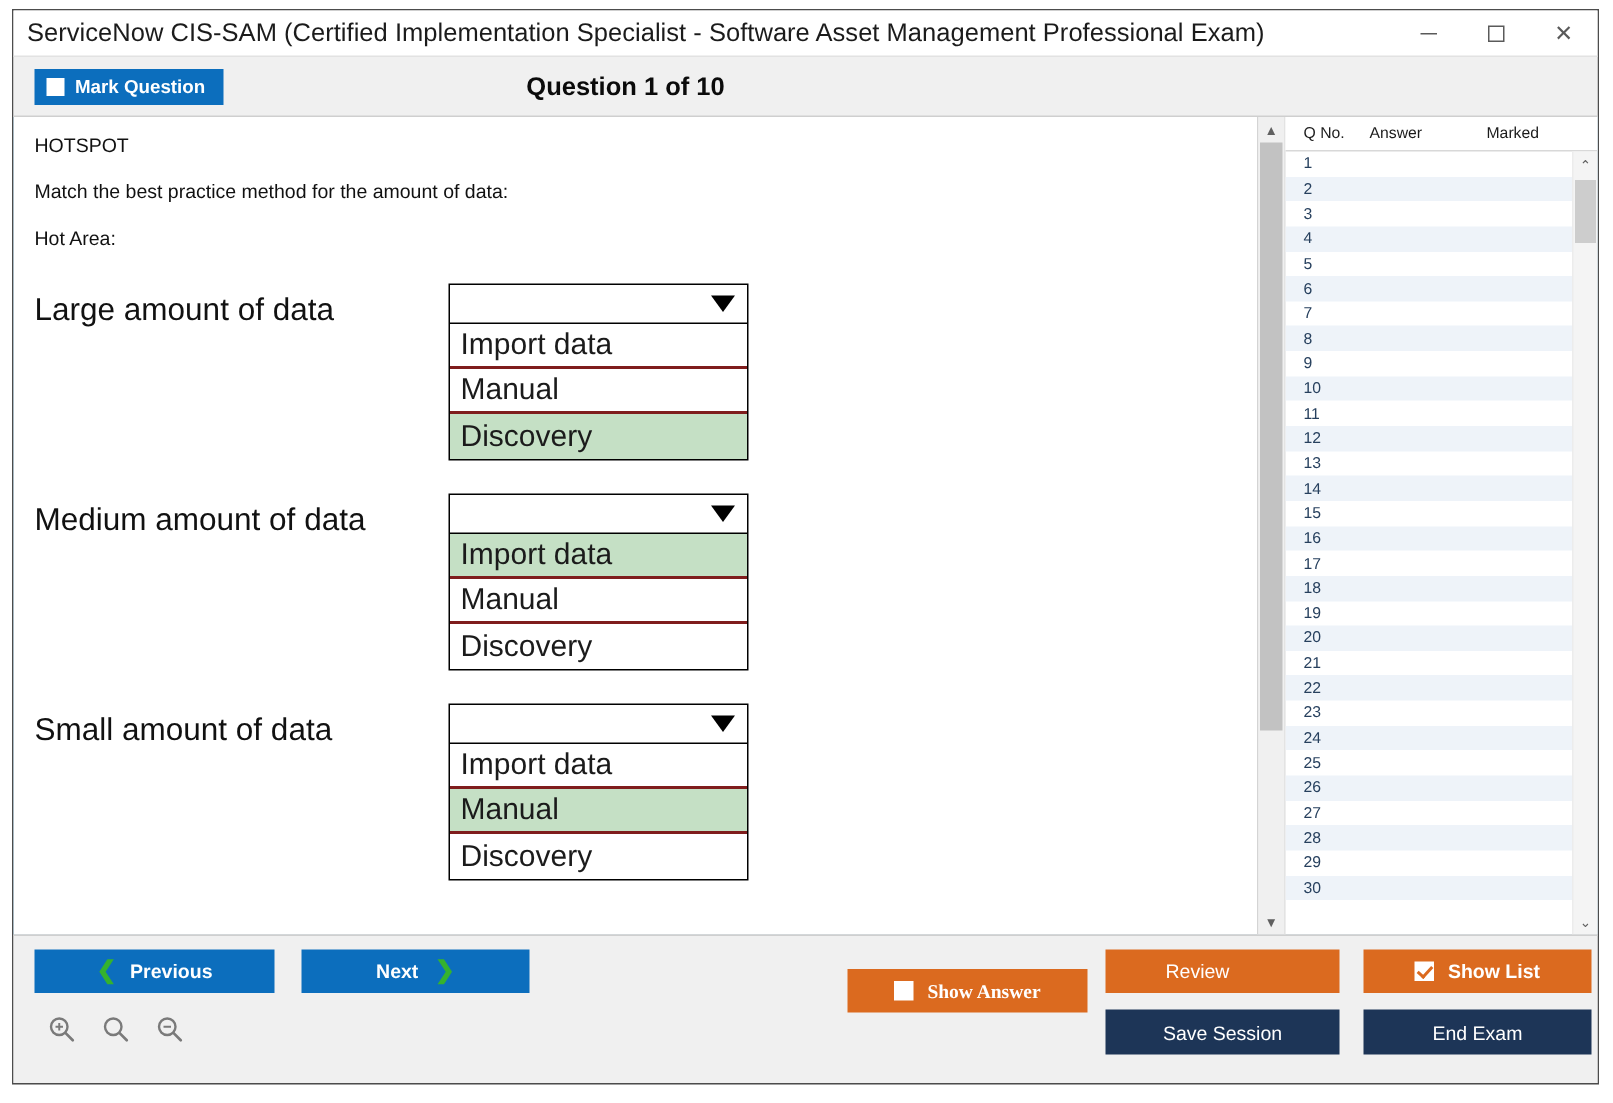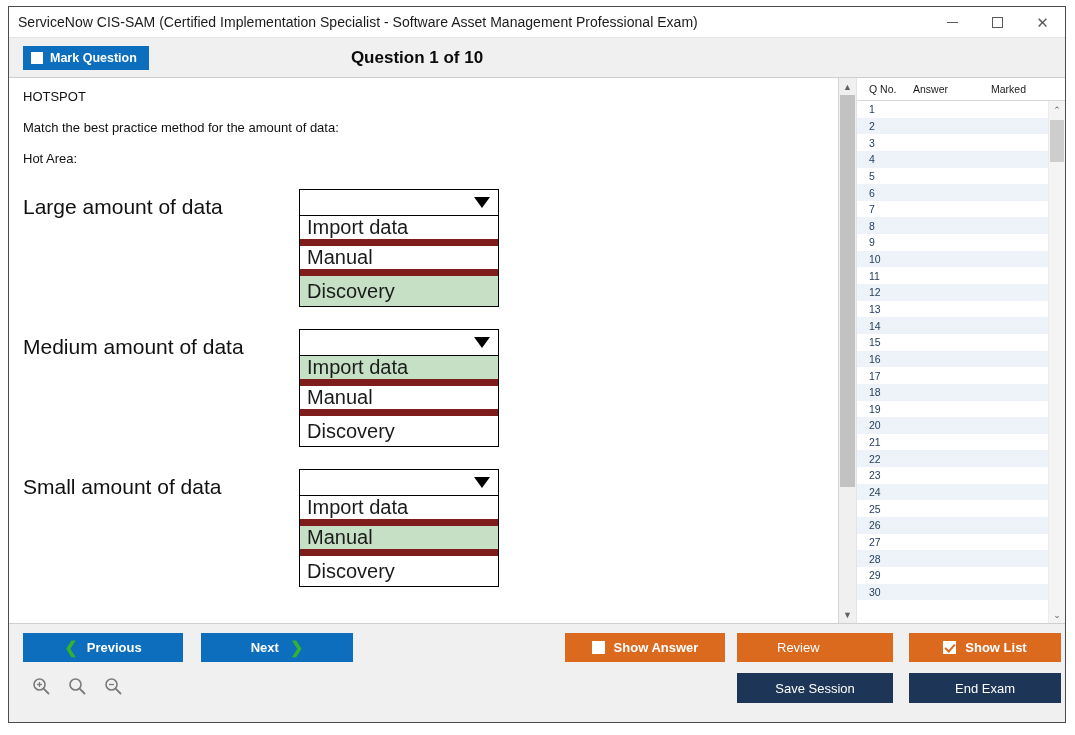--- a/index.html
+++ b/index.html
@@ -33,21 +33,21 @@
   
   .titlebar {
     height: 30px;
     background: #ffffff;
     display: flex;
     align-items: center;
     flex: none;
     border-bottom: 1px solid #e2e2e2;
   }
   .title-text {
-    font-size: 14px;
+    font-size: 17px;
     color: #1b1b1b;
     padding-left: 9px;
     white-space: nowrap;
     letter-spacing: 0.02px;
   }
   .wincontrols {
     margin-left: auto;
     display: flex;
     height: 30px;
   }
@@ -173,21 +173,21 @@
     border-top: 11px solid #000000;
     display: block;
   }
   .opt {
     height: 30px;
     display: flex;
     align-items: center;
     padding-left: 7px;
     font-size: 20px;
     color: #1b1b1b;
-    border-bottom: 7px solid #7f1d1d;
+    border-bottom: 2px solid #7f1d1d;
     box-sizing: border-box;
     background: #ffffff;
     cursor: pointer;
     line-height: 1;
   }
   .opt:last-child { border-bottom: none; }
   .opt.sel { background: #c5e0c5; }
 
   
   .listpane {
@@ -633,21 +633,21 @@
             <span class="chev">❮</span>
             <span>Previous</span>
           </span>
         </div>
         <div class="btn btn-blue btn-next" style="left:192px;top:0;width:152px;height:29px;">
           <span class="btn-left-lbl">
             <span>Next</span>
             <span class="chev">❯</span>
           </span>
         </div>
-        <div class="btn btn-orange" style="left:556px;top:0;width:160px;height:29px;">
+        <div class="btn btn-orange" style="left:556px;top:13px;width:160px;height:29px;font-family:Liberation Serif, serif;">
           <span class="btn-left-lbl">
             <span class="orange-cb"></span>
             <span>Show Answer</span>
           </span>
         </div>
         <div class="btn btn-orange review-btn" style="left:728px;top:0;width:156px;height:29px;padding-left:40px;">
           <span>Review</span>
           <span class="review-caret"></span>
         </div>
         <div class="btn btn-orange" style="left:900px;top:0;width:152px;height:29px;">

